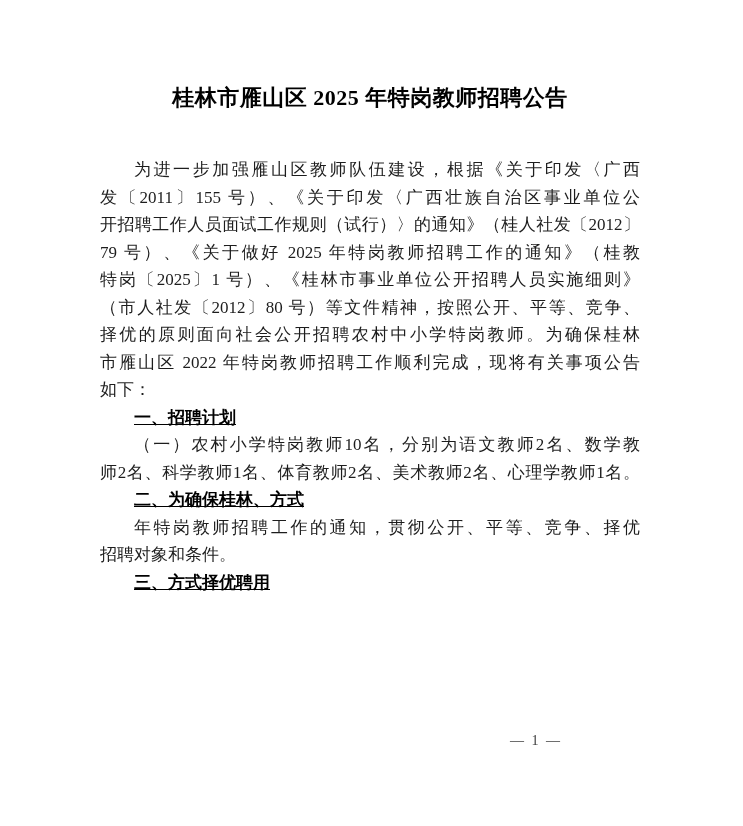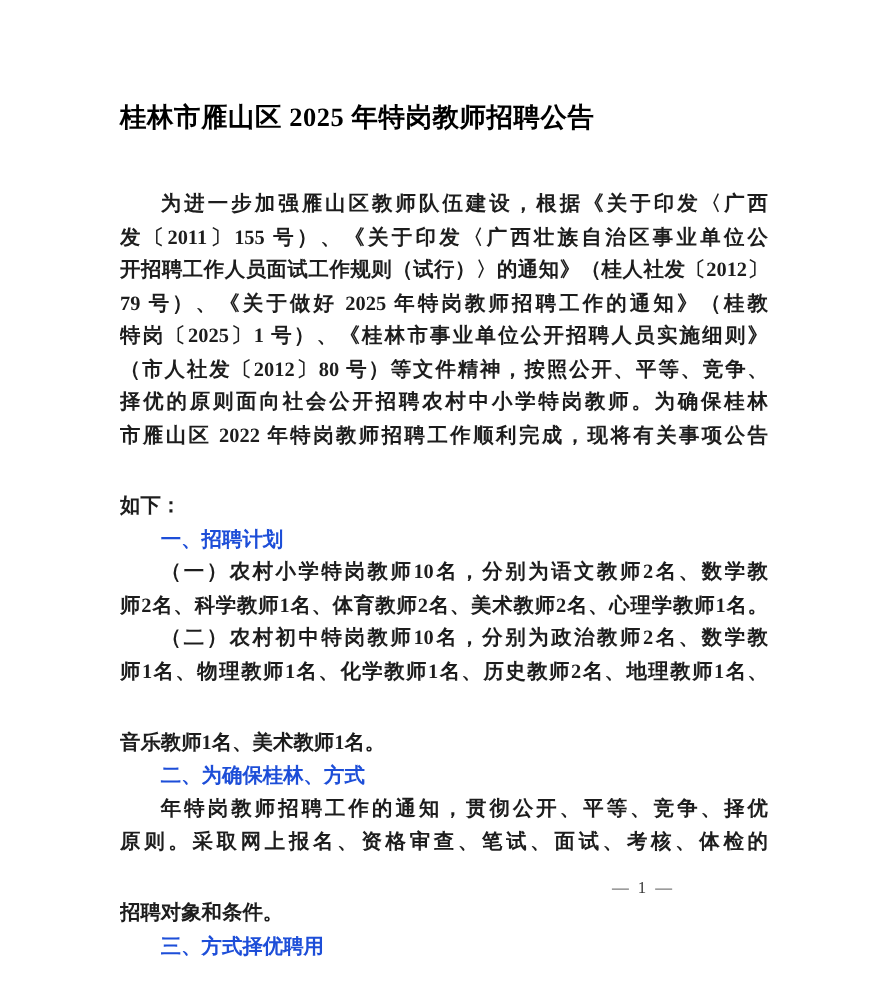--- a/index.html
+++ b/index.html
@@ -20,47 +20,47 @@
     position: absolute;
     left: 100px;
     top: 84px;
     width: 540px;
   }
   .doc-title {
     margin: 0 0 44px 0;
     font-size: 22px;
     line-height: 28px;
     font-weight: 700;
+    text-align: center;
     letter-spacing: 0.5px;
     color: #000000;
     font-family: "Liberation Serif", "DejaVu Serif", serif;
   }
   .line {
     font-size: 17px;
     line-height: 27.5px;
     height: 27.5px;
     overflow: hidden;
     text-align: justify;
     text-align-last: justify;
     text-justify: inter-character;
-    font-weight: bold;
   }
   .line.end {
     text-align-last: left;
-    margin-top: 32px;
   }
   .line.indent {
     text-indent: 2em;
   }
   .line.heading {
     font-weight: 700;
     text-align-last: left;
     text-indent: 2em;
     font-family: "Liberation Sans", "DejaVu Sans", sans-serif;
-    color: #1d4ed8;
+    color: #000000;
+    text-decoration: underline;
   }
   .page-footer {
     position: absolute;
     top: 733px;
     left: 100px;
     width: 540px;
     box-sizing: border-box;
     padding-right: 78px;
     text-align: right;
     font-size: 14px;
@@ -88,31 +88,25 @@
       <div class="line end">如下：</div>
     </div>
 
     <div class="line heading">一、招聘计划</div>
 
     <div>
       <div class="line indent">（一）农村小学特岗教师10名，分别为语文教师2名、数学教</div>
       <div class="line">师2名、科学教师1名、体育教师2名、美术教师2名、心理学教师1名。</div>
     </div>
 
-    <div>
-      <div class="line indent">（二）农村初中特岗教师10名，分别为政治教师2名、数学教</div>
-      <div class="line">师1名、物理教师1名、化学教师1名、历史教师2名、地理教师1名、</div>
-      <div class="line end">音乐教师1名、美术教师1名。</div>
-    </div>
 
     <div class="line heading">二、为确保桂林、方式</div>
 
     <div>
       <div class="line indent">年特岗教师招聘工作的通知，贯彻公开、平等、竞争、择优</div>
-      <div class="line">原则。采取网上报名、资格审查、笔试、面试、考核、体检的</div>
       <div class="line end">招聘对象和条件。</div>
     </div>
 
     <div class="line heading">三、方式择优聘用</div>
 
   </div>
 
   <div class="page-footer">— 1 —</div>
 </div>
 

